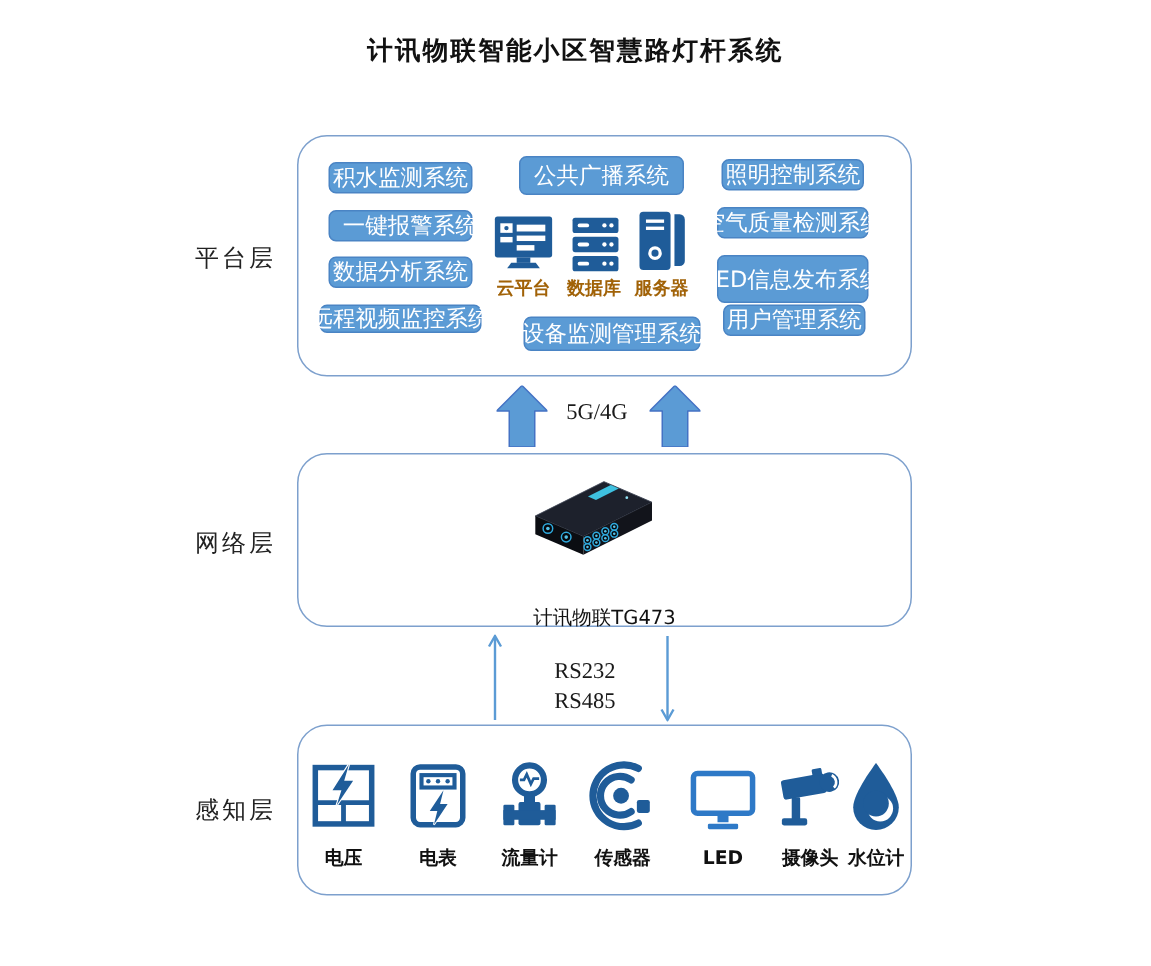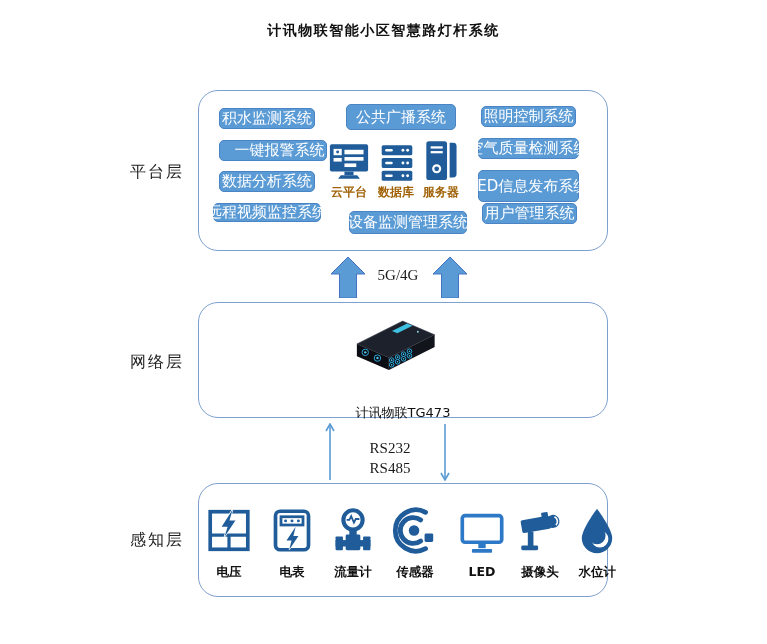--- a/index.html
+++ b/index.html
@@ -1,20 +1,20 @@
 <!DOCTYPE html>
 <html><head>
 <meta charset="utf-8">
 <style>
   * { margin:0; padding:0; box-sizing:border-box; }
   body { background:#fff; font-family:"DejaVu Sans","Liberation Sans",sans-serif; }
   .canvas { position:relative; width:767px; height:644px; background:#fff; overflow:hidden; }
 
   .page-title { position:absolute; top:22px; left:0; width:100%; text-align:center;
-    font-size:14px; font-weight:bold; letter-spacing:1.5px; color:#111; }
+    font-size:17px; font-weight:bold; letter-spacing:1.5px; color:#111; }
 
   .layer-label { position:absolute; font-size:16px; letter-spacing:2px; color:#222; }
   .lbl-platform { left:130px; top:162px; }
   .lbl-network  { left:130px; top:352px; }
   .lbl-perception { left:130px; top:530px; }
 
   .big-box { position:absolute; left:198px; width:410px; background:#fff;
     border:1.5px solid #7DA0CD; border-radius:20px; }
   .box-platform { top:90px; height:161px; }
   .box-network  { top:302px; height:116px; }
@@ -49,21 +49,21 @@
 <div class="canvas">
 
   <div class="page-title">计讯物联智能小区智慧路灯杆系统</div>
 
   <div class="layer-label lbl-platform">平台层</div>
   <div class="layer-label lbl-network">网络层</div>
   <div class="layer-label lbl-perception">感知层</div>
 
   <div class="big-box box-platform">
     <div class="sys-btn" style="left:20px; top:17px; width:96px; height:21px;">积水监测系统</div>
-    <div class="sys-btn" style="left:20px; top:49px; width:108px; height:21px;padding-left:13px;">一键报警系统</div>
+    <div class="sys-btn" style="left:20px; top:49px; width:96px; height:21px;padding-left:13px;">一键报警系统</div>
     <div class="sys-btn" style="left:20px; top:80px; width:96px; height:21px;">数据分析系统</div>
     <div class="sys-btn" style="left:14px; top:112px; width:108px; height:19px;">远程视频监控系统</div>
 
     <div class="sys-btn" style="left:147px; top:13px; width:110px; height:26px;">公共广播系统</div>
     <div class="sys-btn" style="left:150px; top:120px; width:118px; height:23px;">设备监测管理系统</div>
 
     <div class="sys-btn" style="left:282px; top:15px; width:95px; height:21px;">照明控制系统</div>
     <div class="sys-btn" style="left:279px; top:47px; width:101px; height:21px;">空气质量检测系统</div>
     <div class="sys-btn" style="left:279px; top:79px; width:101px; height:32px;">LED信息发布系统</div>
     <div class="sys-btn" style="left:283px; top:112px; width:95px; height:21px;">用户管理系统</div>
@@ -252,21 +252,21 @@
             <circle cx="38" cy="16" r="7"></circle>
             <path d="M40.5 11.5 A 5.5 5.5 0 0 1 40.5 20.5" fill="none" stroke="#fff" stroke-width="1.8"></path>
           </g>
           <rect x="11" y="24" width="6" height="16" rx="1" fill="#1F5C99"></rect>
           <rect x="4" y="39" width="18" height="5" rx="1.5" fill="#1F5C99"></rect>
         </svg>
       </span>
       <div class="sense-label">摄像头</div>
     </div>
 
-    <div class="sense-item" style="left:353px;align-items:flex-end;">
+    <div class="sense-item" style="left:353px;">
       <span class="sense-icon-wrap">
         <svg width="38" height="47" viewBox="0 0 40 48">
           <path d="M20 1 C 20 1 4 22 4 32 a16 16 0 0 0 32 0 C 36 22 20 1 20 1 Z" fill="#1F5C99"></path>
           <circle cx="23" cy="33" r="9" fill="#fff"></circle>
           <circle cx="20" cy="29.5" r="9" fill="#1F5C99"></circle>
         </svg>
       </span>
       <div class="sense-label">水位计</div>
     </div>
   </div>

